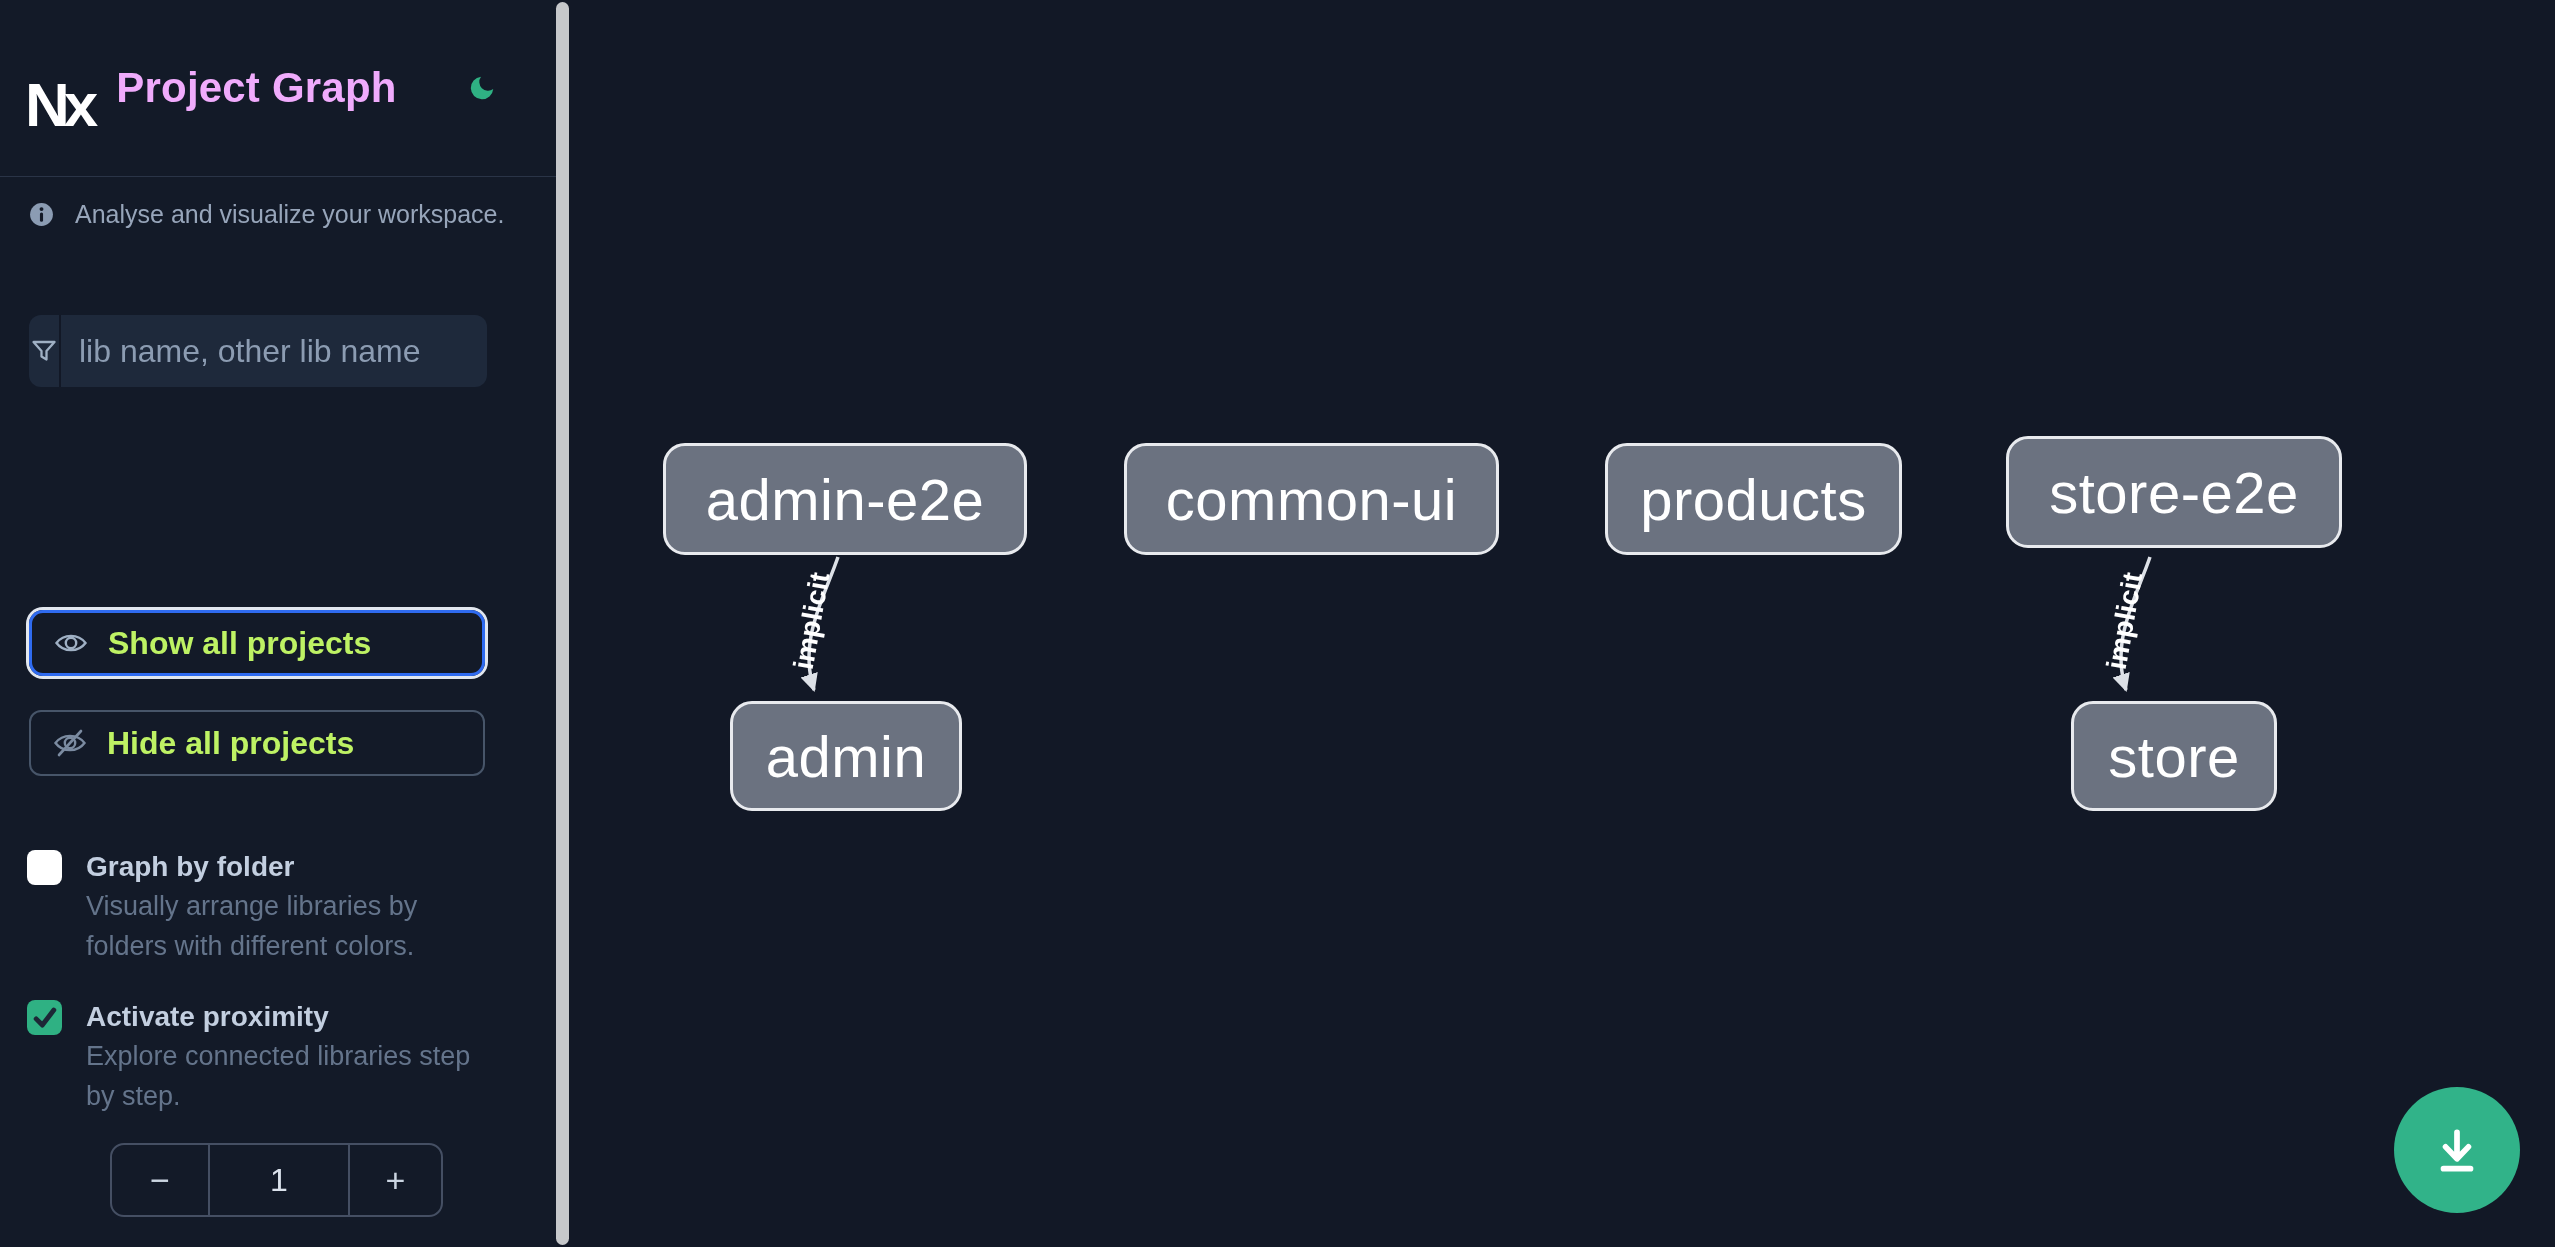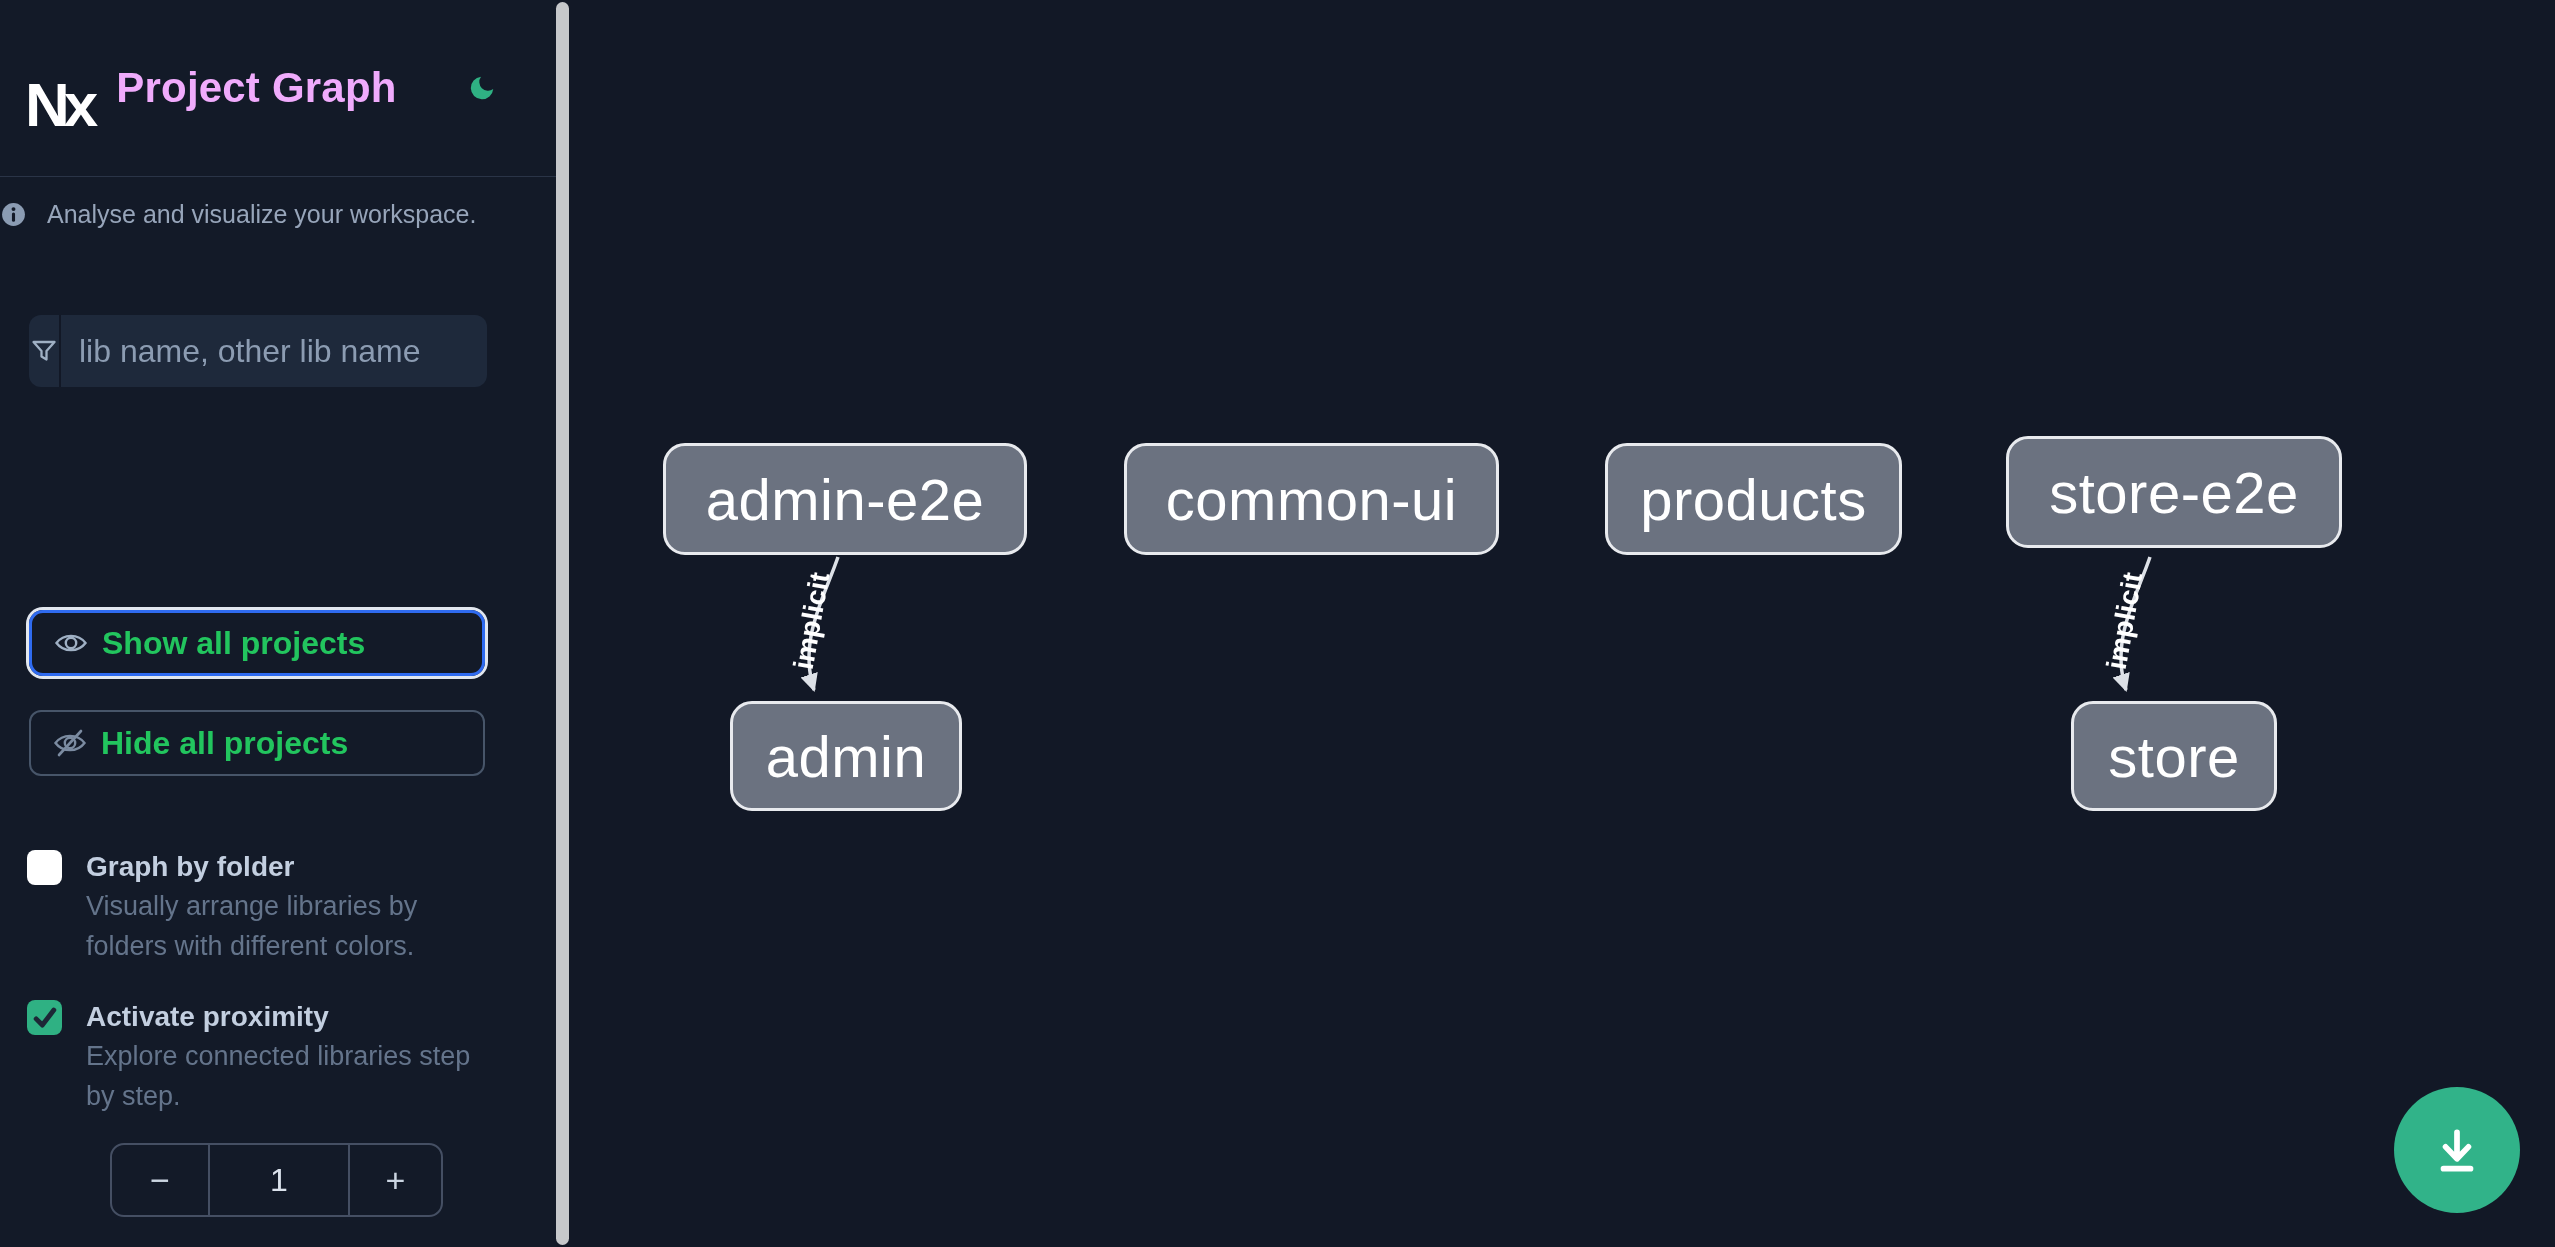--- a/index.html
+++ b/index.html
@@ -19,21 +19,21 @@
     display:flex;align-items:center;
     border-bottom:1px solid #2a3447;box-sizing:border-box;
   }
   .logo{
     margin-left:25px;color:#ffffff;font-weight:800;font-size:62px;
     letter-spacing:-6px;line-height:1;user-select:none;margin-top:33px;
   }
   .app-title{margin-left:24px;color:#f0abfc;font-size:42px;font-weight:600;letter-spacing:.2px;}
   .theme-btn{margin-left:auto;margin-right:56px;background:none;border:none;padding:4px;cursor:pointer;line-height:0;}
   
-  .info-row{position:absolute;left:0;top:200px;width:100%;display:flex;align-items:center;gap:20px;box-sizing:border-box;}
+  .info-row{position:absolute;left:0;top:200px;width:100%;display:flex;align-items:center;gap:20px;padding-left:28px;box-sizing:border-box;}
   .info-text{color:#97a5ba;font-size:25px;}
   
   .search{
     position:absolute;left:29px;top:315px;width:458px;height:72px;
     background:#1e293b;border-radius:12px;display:flex;align-items:stretch;overflow:hidden;
   }
   .search .icon-cell{width:58px;display:flex;align-items:center;justify-content:center;border-right:2px solid #121826;}
   .search input{
     flex:1;background:transparent;border:none;outline:none;
     color:#3b82f6;font-size:32px;padding:0 18px;font-family:inherit;
@@ -44,23 +44,23 @@
   .cb{width:35px;height:35px;border-radius:8px;flex:none;margin-top:2px;cursor:pointer;display:flex;align-items:center;justify-content:center;}
   .cb.gray{background:#9aa2ae;}
   .cb.white{background:#ffffff;}
   .cb.green{background:#2fb183;}
   .toggle .txt{display:flex;flex-direction:column;}
   .t-label{color:#c3cfe0;font-size:28px;font-weight:700;line-height:38px;}
   .t-desc{color:#64748b;font-size:27px;line-height:40px;white-space:nowrap;}
   
   .sb-btn{
     position:absolute;left:29px;width:456px;height:66px;
-    display:flex;align-items:center;gap:14px;padding-left:22px;box-sizing:border-box;
+    display:flex;align-items:center;gap:20px;padding-left:22px;box-sizing:border-box;
     background:transparent;border-radius:12px;cursor:pointer;
-    color:#22c55e;font-size:32px;font-weight:600;font-family:inherit;
+    color:#bef264;font-size:32px;font-weight:600;font-family:inherit;
   }
   .btn-show{top:610px;border:3px solid #2f6bf0;box-shadow:0 0 0 3px #e2e7ef;border-radius:14px;}
   .btn-hide{top:710px;border:2px solid #475569;}
   
   .stepper{
     position:absolute;left:110px;top:1143px;width:333px;height:74px;
     border:2px solid #454f63;border-radius:14px;box-sizing:border-box;
     display:flex;align-items:stretch;overflow:hidden;color:#cbd5e1;
   }
   .stepper .cell{display:flex;align-items:center;justify-content:center;font-size:34px;background:transparent;border:none;color:#cbd5e1;font-family:inherit;}

